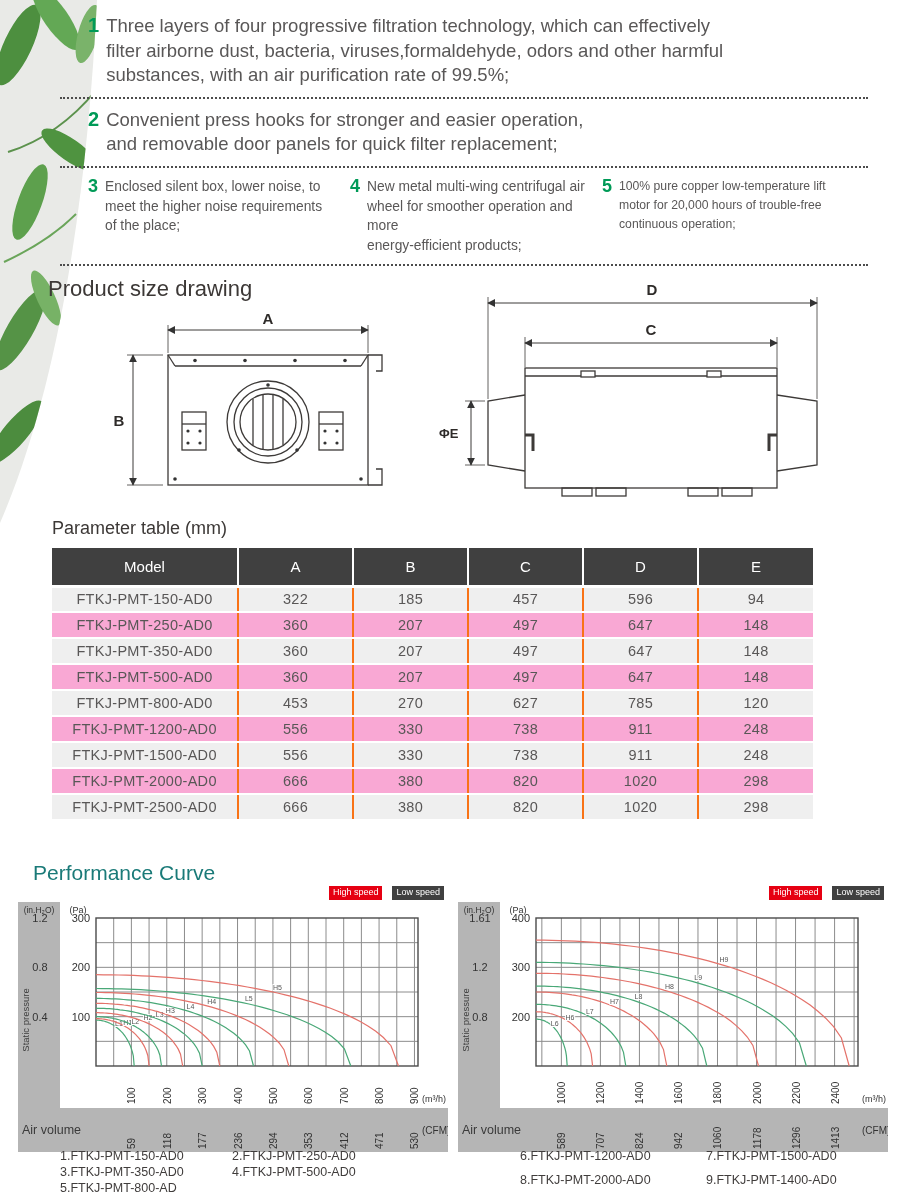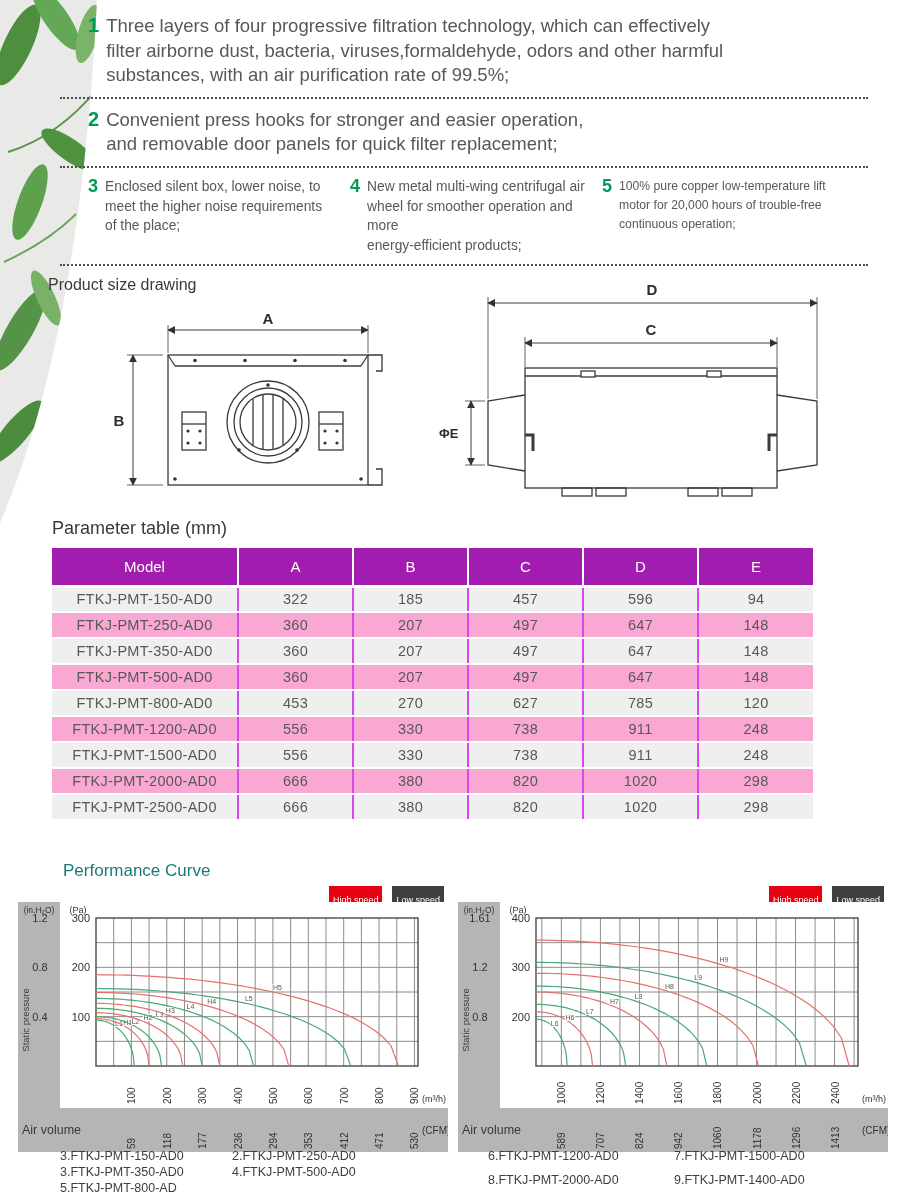--- a/index.html
+++ b/index.html
@@ -19,59 +19,59 @@
   .feat-cols { display:flex; }
   .feat-col { display:flex; }
   .feat-col .feat-num { font-size:18px; }
   .col3 { width:262px; }
   .col4 { width:252px; }
   .col5 { width:240px; }
   .col3 .feat-txt, .col4 .feat-txt { font-size:13.8px; line-height:1.42; }
   .col5 .feat-txt { font-size:12.2px; line-height:1.55; }
 
   .sec-heading { position:absolute; font-weight:500; color:#3c3836; }
-  .h-size { left:48px; top:276px; font-size:16px;text-align:center; }
+  .h-size { left:48px; top:276px; font-size:22px;text-align:center; }
   .h-table { left:52px; top:518px; font-size:18px; }
-  .h-perf { left:63px; top:861px; font-size:17px; color:#1a7a78; }
+  .h-perf { left:33px; top:861px; font-size:21px; color:#1a7a78; }
 
   .front-svg { position:absolute; left:105px; top:300px; }
   .side-svg  { position:absolute; left:435px; top:275px; }
   svg text { font-family:"Liberation Sans", sans-serif; }
   .dim-letter { font-weight:bold; font-size:15px; fill:#2e2b29; }
 
   
   .param-table { position:absolute; left:52px; top:548px; border-collapse:collapse; table-layout:fixed; }
   .param-table th {
-    background:#a21caf; color:#fff; font-weight:400; font-size:15px;
+    background:#404040; color:#fff; font-weight:400; font-size:15px;
     height:38px; border-right:2px solid #fff; border-bottom:3px solid #fff;
   }
   .param-table th:last-child, .param-table td:last-child { border-right:none; }
   .param-table td {
     height:26px; text-align:center; font-size:14.5px; color:#595757;
-    border-right:2px solid #d946ef; border-bottom:2px solid #fff; letter-spacing:0.3px;
+    border-right:2px solid #f97316; border-bottom:2px solid #fff; letter-spacing:0.3px;
   }
   .param-table col.c-model { width:186px; }
   .param-table col.c-dim { width:115px; }
   .param-table tr.odd  td { background:#efefef; }
   .param-table tr.even td { background:#f9a8d4; }
 
   
   .chart { position:absolute; top:886px; width:430px; }
   .chart-left  { left:18px; }
   .chart-right { left:458px; }
   .legend { display:flex; justify-content:flex-end; gap:10px; height:14px; margin-bottom:2px; padding-right:4px; }
-  .badge { font-size:9px; line-height:12px; padding:8px 4px; color:#fff; }
+  .badge { font-size:9px; line-height:12px; padding:0 4px; color:#fff; }
   .badge-high { background:#e60012; }
   .badge-low  { background:#404040; }
   .chart svg { display:block; }
 
   
   .footnotes { position:absolute; left:60px; top:1150px; width:830px; display:flex; font-size:12.5px; color:#403d3c; }
   .fn-group-left  { display:grid; grid-template-columns:172px 172px; row-gap:3px; line-height:13px; }
-  .fn-group-right { display:grid; grid-template-columns:186px 186px; row-gap:3px; line-height:13px; margin-left:84px; }
+  .fn-group-right { display:grid; grid-template-columns:186px 186px; row-gap:3px; line-height:13px; margin-left:116px; }
 </style>
 </head>
 <body>
 
 <svg class="leaf-art" width="112" height="526" viewBox="0 0 112 526">
   <defs>
     <clipPath id="leafclip">
         <path d="M0,0 H97 C88,180 62,380 0,523 Z"></path>
       </clipPath>
   </defs>
@@ -481,21 +481,21 @@
       <text x="211.48363636363638" y="86.80266666666667" font-size="7" text-anchor="middle" fill="#555" paint-order="stroke" stroke="#fff" stroke-width="2">H8</text>
       <path d="M78.0,60.4L84.8,60.4L91.5,60.5L98.3,60.7L105.0,60.9L111.8,61.2L118.5,61.6L125.3,62.0L132.1,62.5L138.8,63.1L145.6,63.7L152.3,64.4L159.1,65.2L165.8,66.0L172.6,67.0L179.4,68.0L186.1,69.0L192.9,70.2L199.6,71.5L206.4,72.8L213.1,74.3L219.9,75.8L226.7,77.5L233.4,79.2L240.2,81.1L246.9,83.1L253.7,85.3L260.4,87.6L267.2,90.0L274.0,92.6L280.7,95.5L287.5,98.5L294.2,101.8L301.0,105.5L307.7,109.4L314.5,113.8L321.3,118.8L328.0,124.6L334.8,131.7L341.5,141.0L348.3,164.0" fill="none" stroke="#49a877" stroke-width="1.2"></path>
       <text x="240.1709090909091" y="78.11999999999999" font-size="7" text-anchor="middle" fill="#555" paint-order="stroke" stroke="#fff" stroke-width="2">L9</text>
       <path d="M78.0,38.2L85.8,38.2L93.7,38.4L101.5,38.6L109.3,38.8L117.2,39.2L125.0,39.6L132.8,40.1L140.6,40.7L148.5,41.4L156.3,42.2L164.1,43.1L172.0,44.0L179.8,45.0L187.6,46.2L195.5,47.4L203.3,48.7L211.1,50.1L218.9,51.7L226.8,53.3L234.6,55.1L242.4,56.9L250.3,58.9L258.1,61.1L265.9,63.4L273.8,65.8L281.6,68.4L289.4,71.2L297.3,74.2L305.1,77.4L312.9,80.8L320.7,84.5L328.6,88.5L336.4,92.9L344.2,97.7L352.1,103.1L359.9,109.2L367.7,116.2L375.6,124.7L383.4,136.0L391.2,164.0" fill="none" stroke="#e4726a" stroke-width="1.2"></path>
       <text x="265.9309090909091" y="60.36" font-size="7" text-anchor="middle" fill="#555" paint-order="stroke" stroke="#fff" stroke-width="2">H9</text>
     </svg>
 </div>
 
 <div class="footnotes">
   <div class="fn-group-left">
-      <span>3.FTKJ-PMT-150-AD0</span>
+      <span>1.FTKJ-PMT-150-AD0</span>
       <span>2.FTKJ-PMT-250-AD0</span>
       <span>3.FTKJ-PMT-350-AD0</span>
       <span>4.FTKJ-PMT-500-AD0</span>
       <span>5.FTKJ-PMT-800-AD</span>
     </div>
   <div class="fn-group-right">
       <span>6.FTKJ-PMT-1200-AD0</span>
       <span>7.FTKJ-PMT-1500-AD0</span>
       <span>8.FTKJ-PMT-2000-AD0</span>
       <span>9.FTKJ-PMT-1400-AD0</span>

